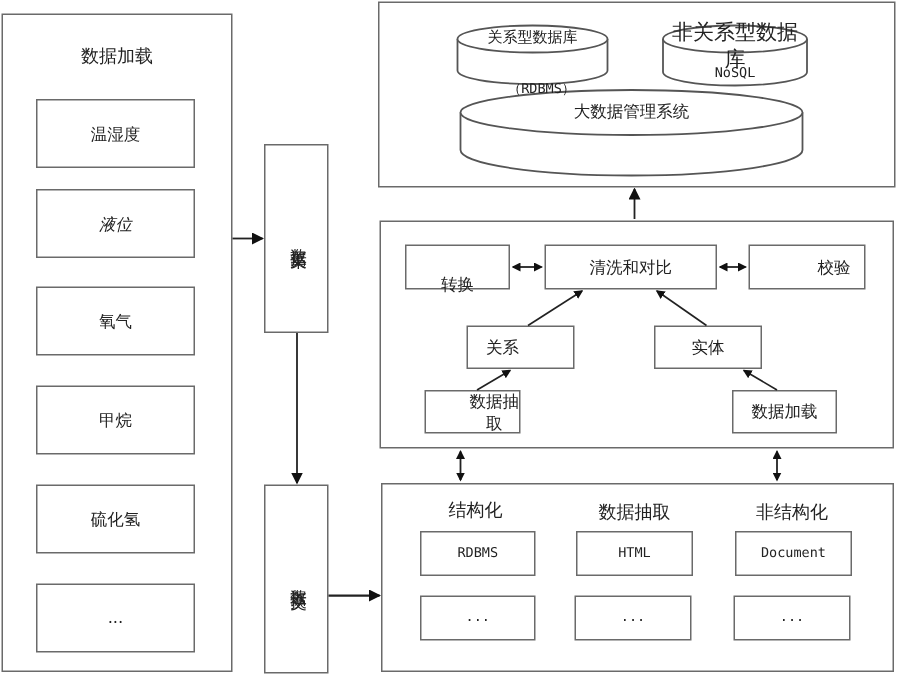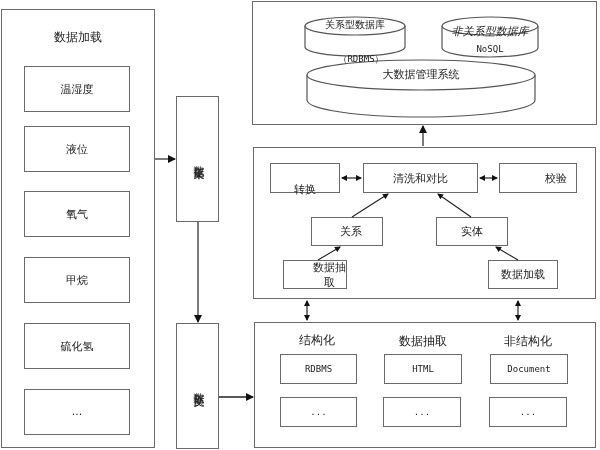--- a/index.html
+++ b/index.html
@@ -15,21 +15,21 @@
 <body>
 
 <div class="box" style="left:1px; top:9px; width:154px; height:439px;">
 </div>
 <div class="lbl" style="left:1px; top:25px; width:154px; height:24px; font-size:12px;">数据加载</div>
 
 <div class="box" style="left:24px; top:66px; width:106px; height:46px;"></div>
 <div class="lbl" style="left:24px; top:66px; width:106px; height:46px;">温湿度</div>
 
 <div class="box" style="left:24px; top:126px; width:106px; height:46px;"></div>
-<div class="lbl" style="left:24px; top:126px; width:106px; height:46px;">液位</div>
+<div class="lbl" style="left:24px; top:126px; width:106px; height:46px;font-style:italic;">液位</div>
 
 <div class="box" style="left:24px; top:191px; width:106px; height:46px;"></div>
 <div class="lbl" style="left:24px; top:191px; width:106px; height:46px;">氧气</div>
 
 <div class="box" style="left:24px; top:257px; width:106px; height:46px;"></div>
 <div class="lbl" style="left:24px; top:257px; width:106px; height:46px;">甲烷</div>
 
 <div class="box" style="left:24px; top:323px; width:106px; height:46px;"></div>
 <div class="lbl" style="left:24px; top:323px; width:106px; height:46px;">硫化氢</div>
 
@@ -49,21 +49,21 @@
 <div class="box" style="left:270px; top:163px; width:70px; height:30px;"></div>
 <div class="lbl" style="left:270px; top:163px; width:70px; height:30px;margin-top:11px;">转换</div>
 
 <div class="box" style="left:363px; top:163px; width:115px; height:30px;"></div>
 <div class="lbl" style="left:363px; top:163px; width:115px; height:30px;">清洗和对比</div>
 
 <div class="box" style="left:499px; top:163px; width:78px; height:30px;"></div>
 <div class="lbl" style="left:517px; top:163px; width:78px; height:30px;">校验</div>
 
 <div class="box" style="left:311px; top:217px; width:72px; height:29px;"></div>
-<div class="lbl" style="left:311px; top:217px; width:48px; height:29px;margin-left:16px;">关系</div>
+<div class="lbl" style="left:311px; top:217px; width:48px; height:29px;">关系</div>
 
 <div class="box" style="left:436px; top:217px; width:72px; height:29px;"></div>
 <div class="lbl" style="left:436px; top:217px; width:72px; height:29px;">实体</div>
 
 <div class="box" style="left:283px; top:260px; width:64px; height:29px;"></div>
 <div class="lbl" style="left:283px; top:260px; width:64px; height:29px;padding-left:29px;">数据抽取</div>
 
 <div class="box" style="left:488px; top:260px; width:70px; height:29px;"></div>
 <div class="lbl" style="left:488px; top:260px; width:70px; height:29px;">数据加载</div>
 
@@ -132,15 +132,15 @@
 
   <line x1="518" y1="260" x2="496" y2="247" stroke="#222" stroke-width="1.1" marker-end="url(#ahs)"></line>
 
   <line x1="307" y1="301" x2="307" y2="320" stroke="#222" stroke-width="1.2" marker-start="url(#ahs)" marker-end="url(#ahs)"></line>
 
   <line x1="518" y1="301" x2="518" y2="320" stroke="#222" stroke-width="1.2" marker-start="url(#ahs)" marker-end="url(#ahs)"></line>
 </svg>
 
 <div class="lbl" style="left:305px; top:17px; width:100px; height:16px; font-size:10px; z-index:2;">关系型数据库</div>
 <div class="lbl mono" style="left:305px; top:52px; width:112px; height:14px; z-index:2;">（RDBMS）</div>
-<div class="lbl" style="left:442px; top:17px; width:96px; height:28px; font-size:11px; z-index:2;font-style:italic;">非关系型数据库</div>
+<div class="lbl" style="left:442px; top:17px; width:96px; height:28px; font-size:14px; z-index:2;">非关系型数据库</div>
 <div class="lbl mono" style="left:442px; top:42px; width:96px; height:14px; z-index:2;">NoSQL</div>
 <div class="lbl" style="left:307px; top:65px; width:228px; height:18px; font-size:11px; z-index:2;">大数据管理系统</div>
 
 </body></html>

